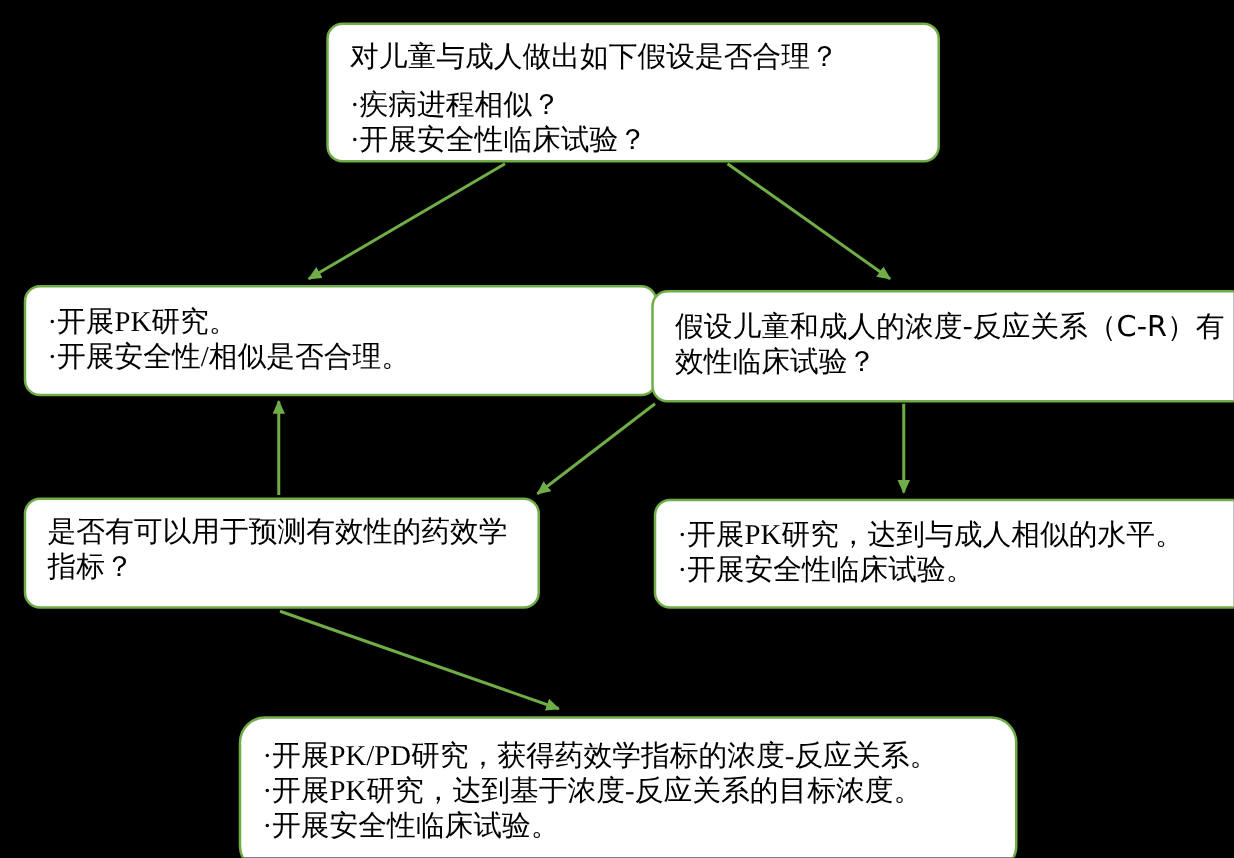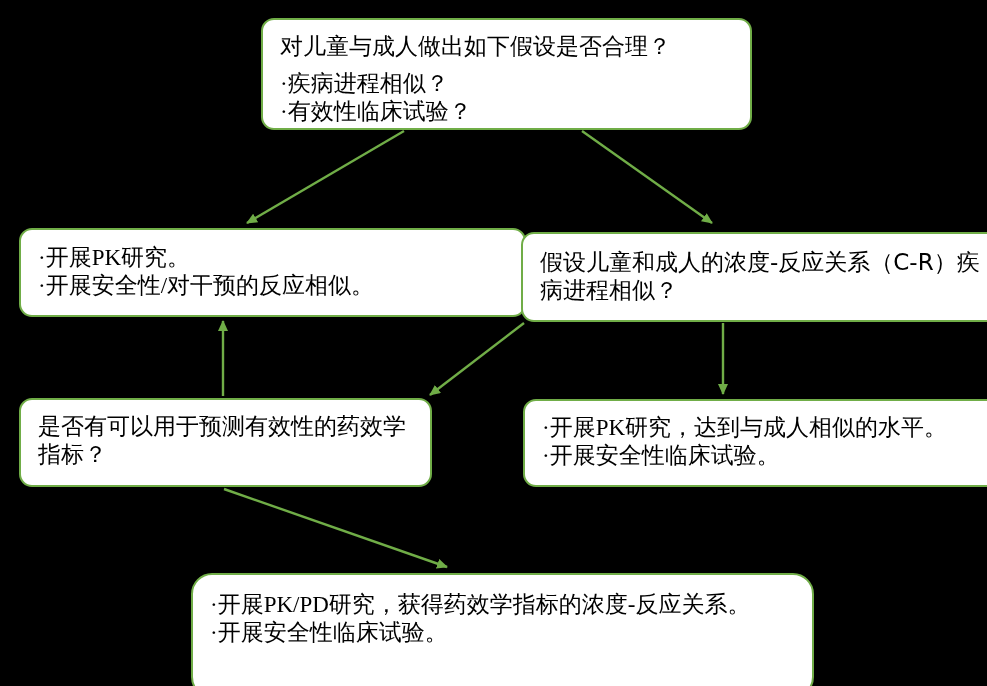--- a/index.html
+++ b/index.html
@@ -43,43 +43,44 @@
   svg.arrows line { stroke: #70AD47; stroke-width: 2.4; }
 </style>
 </head>
 <body>
 
 <div class="canvas">
 
   <div class="node" id="box-root">
     <div class="title title-gap">对儿童与成人做出如下假设是否合理？</div>
     <div class="bullet">·疾病进程相似？</div>
-    <div class="bullet">·有效性临床试验？</div>
+    <div class="bullet">·开展安全性临床试验？</div>
   </div>
 
   <div class="node" id="box-left">
     <div class="bullet">·开展PK研究。</div>
-    <div class="bullet">·开展安全性/对干预的反应相似。</div>
+    <div class="bullet">·开展安全性/相似是否合理。</div>
   </div>
 
   <div class="node" id="box-cr">
-    <div class="title">假设儿童和成人的浓度-反应关系（C-R）疾病进程相似？</div>
+    <div class="title">假设儿童和成人的浓度-反应关系（C-R）有效性临床试验？</div>
   </div>
 
   <div class="node" id="box-pd">
     <div class="title">是否有可以用于预测有效性的药效学指标？</div>
   </div>
 
   <div class="node" id="box-right">
     <div class="bullet">·开展PK研究，达到与成人相似的水平。</div>
     <div class="bullet">·开展安全性临床试验。</div>
   </div>
 
   <div class="node" id="box-bottom">
     <div class="bullet">·开展PK/PD研究，获得药效学指标的浓度-反应关系。</div>
+    <div class="bullet">·开展PK研究，达到基于浓度-反应关系的目标浓度。</div>
     <div class="bullet">·开展安全性临床试验。</div>
   </div>
 
   <svg class="arrows" width="987" height="686" viewBox="0 0 987 686">
     <defs>
       <marker id="ah" markerUnits="userSpaceOnUse" markerWidth="12" markerHeight="11" refX="10" refY="5" orient="auto">
         <path d="M0,0 L11,5 L0,10 z" fill="#70AD47"></path>
       </marker>
     </defs>
     <line x1="388" y1="115" x2="231" y2="207" marker-end="url(#ah)"></line>

